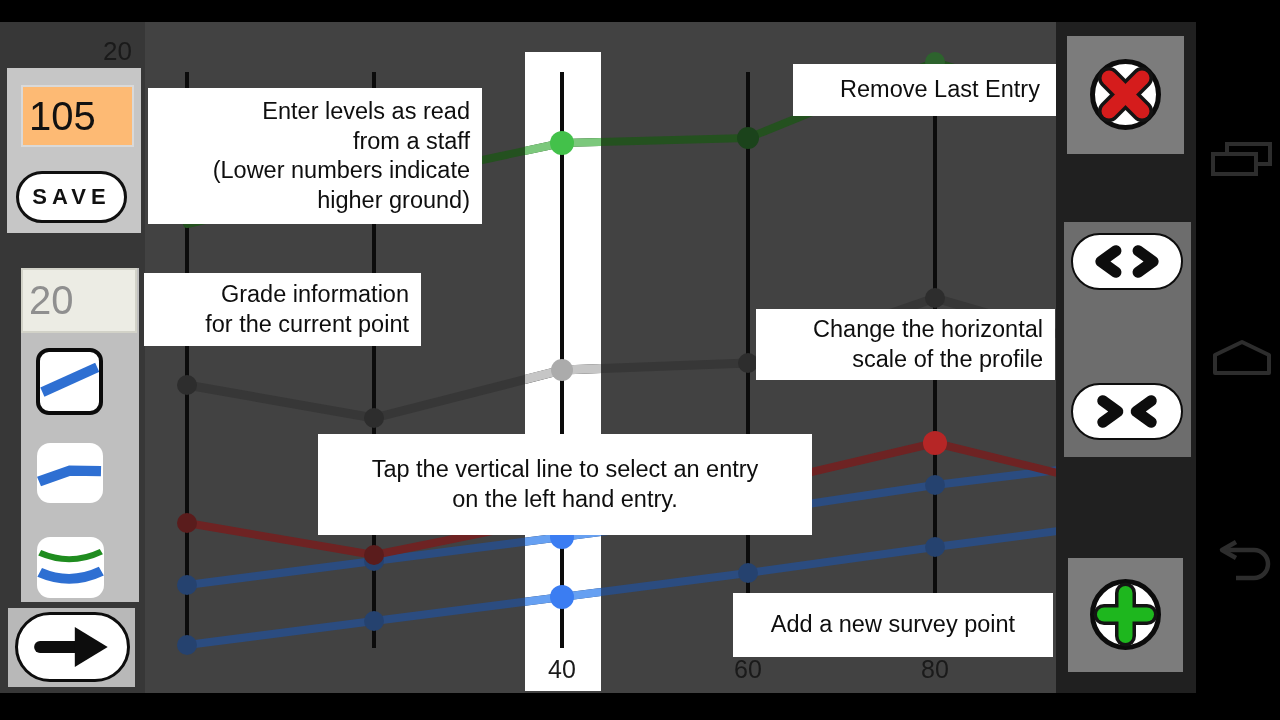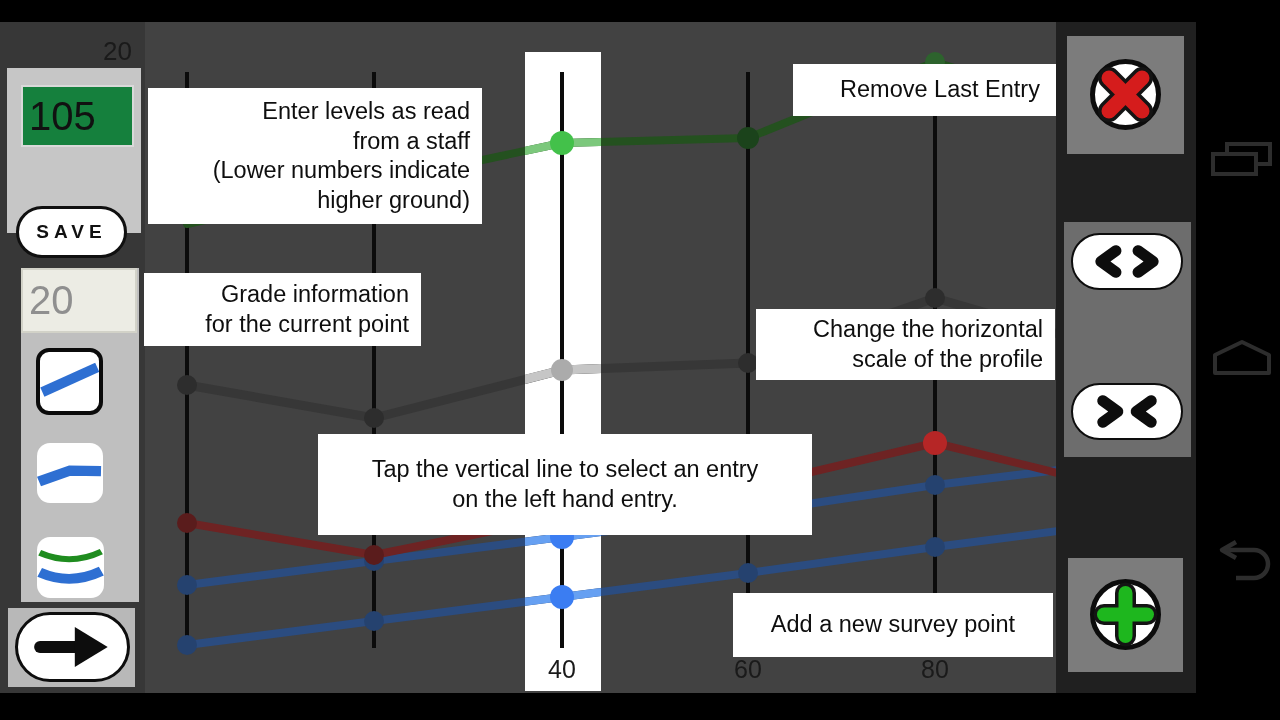--- a/index.html
+++ b/index.html
@@ -9,26 +9,26 @@
   
   .bar{position:absolute;background:#000;}
 
   
   .left-col{position:absolute;left:0;top:22px;width:145px;height:671px;background:#373737;}
   .top-scale-label{position:absolute;left:88px;top:36px;width:44px;text-align:right;
                    font-size:26px;color:#1a1a1a;}
 
   .panel{position:absolute;background:#c6c6c6;}
   .level-input{position:absolute;left:14px;top:17px;width:113px;height:62px;box-sizing:border-box;
-               background:#15803d;border:2px solid #d9d9d9;font-family:"Liberation Sans",sans-serif;
+               background:#fdba74;border:2px solid #d9d9d9;font-family:"Liberation Sans",sans-serif;
                font-size:40px;color:#111;padding:0 0 0 6px;outline:none;}
   .save-btn{position:absolute;left:9px;top:103px;width:111px;height:52px;box-sizing:border-box;
             background:#fff;border:3px solid #101010;border-radius:27px;font-family:"Liberation Sans",sans-serif;
-            font-weight:bold;font-size:19px;letter-spacing:5px;color:#111;text-align:center;line-height:46px;
-            padding:0;cursor:pointer;margin-top:35px;}
+            font-weight:bold;font-size:22px;letter-spacing:5px;color:#111;text-align:center;line-height:46px;
+            padding:0;cursor:pointer;}
   .grade-input{position:absolute;left:0;top:0;width:116px;height:65px;box-sizing:border-box;
                background:#ecece4;border:2px solid #d2d2c8;font-family:"Liberation Sans",sans-serif;
                font-size:40px;color:#8f8f8f;padding:0 0 0 6px;outline:none;}
   .grade-icon-btn{position:absolute;box-sizing:border-box;background:#fff;border-radius:13px;
                   border:none;padding:0;cursor:pointer;}
   .grade-icon-btn.selected{border:4px solid #0b0b0b;}
   .grade-icon-btn svg{display:block;width:100%;height:100%;}
 
   .expand-holder{position:absolute;left:8px;top:608px;width:127px;height:79px;background:#b8b8b8;}
   .expand-btn{position:absolute;left:7px;top:4px;width:115px;height:70px;box-sizing:border-box;

